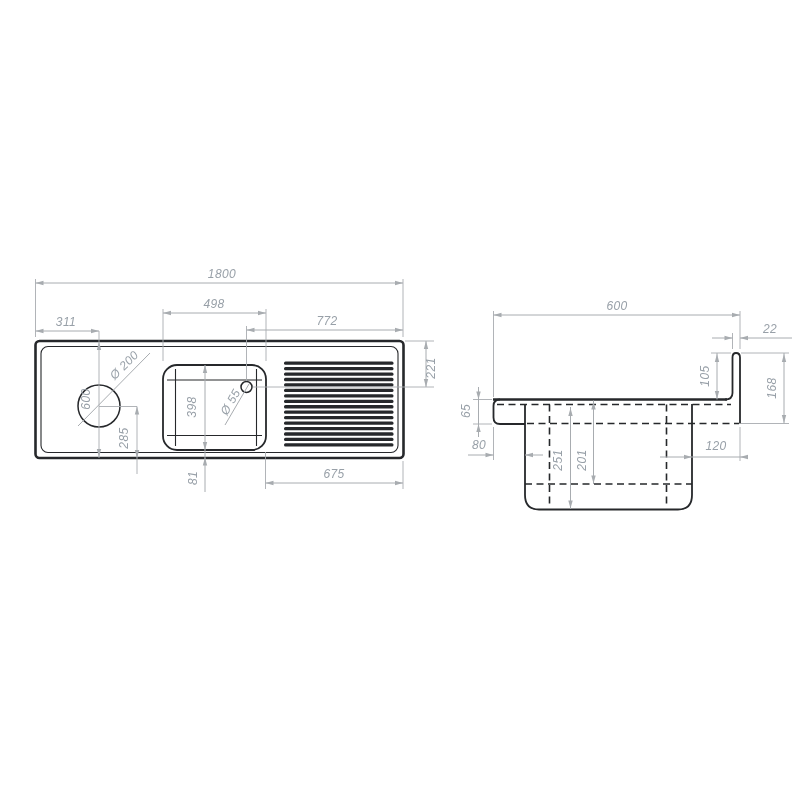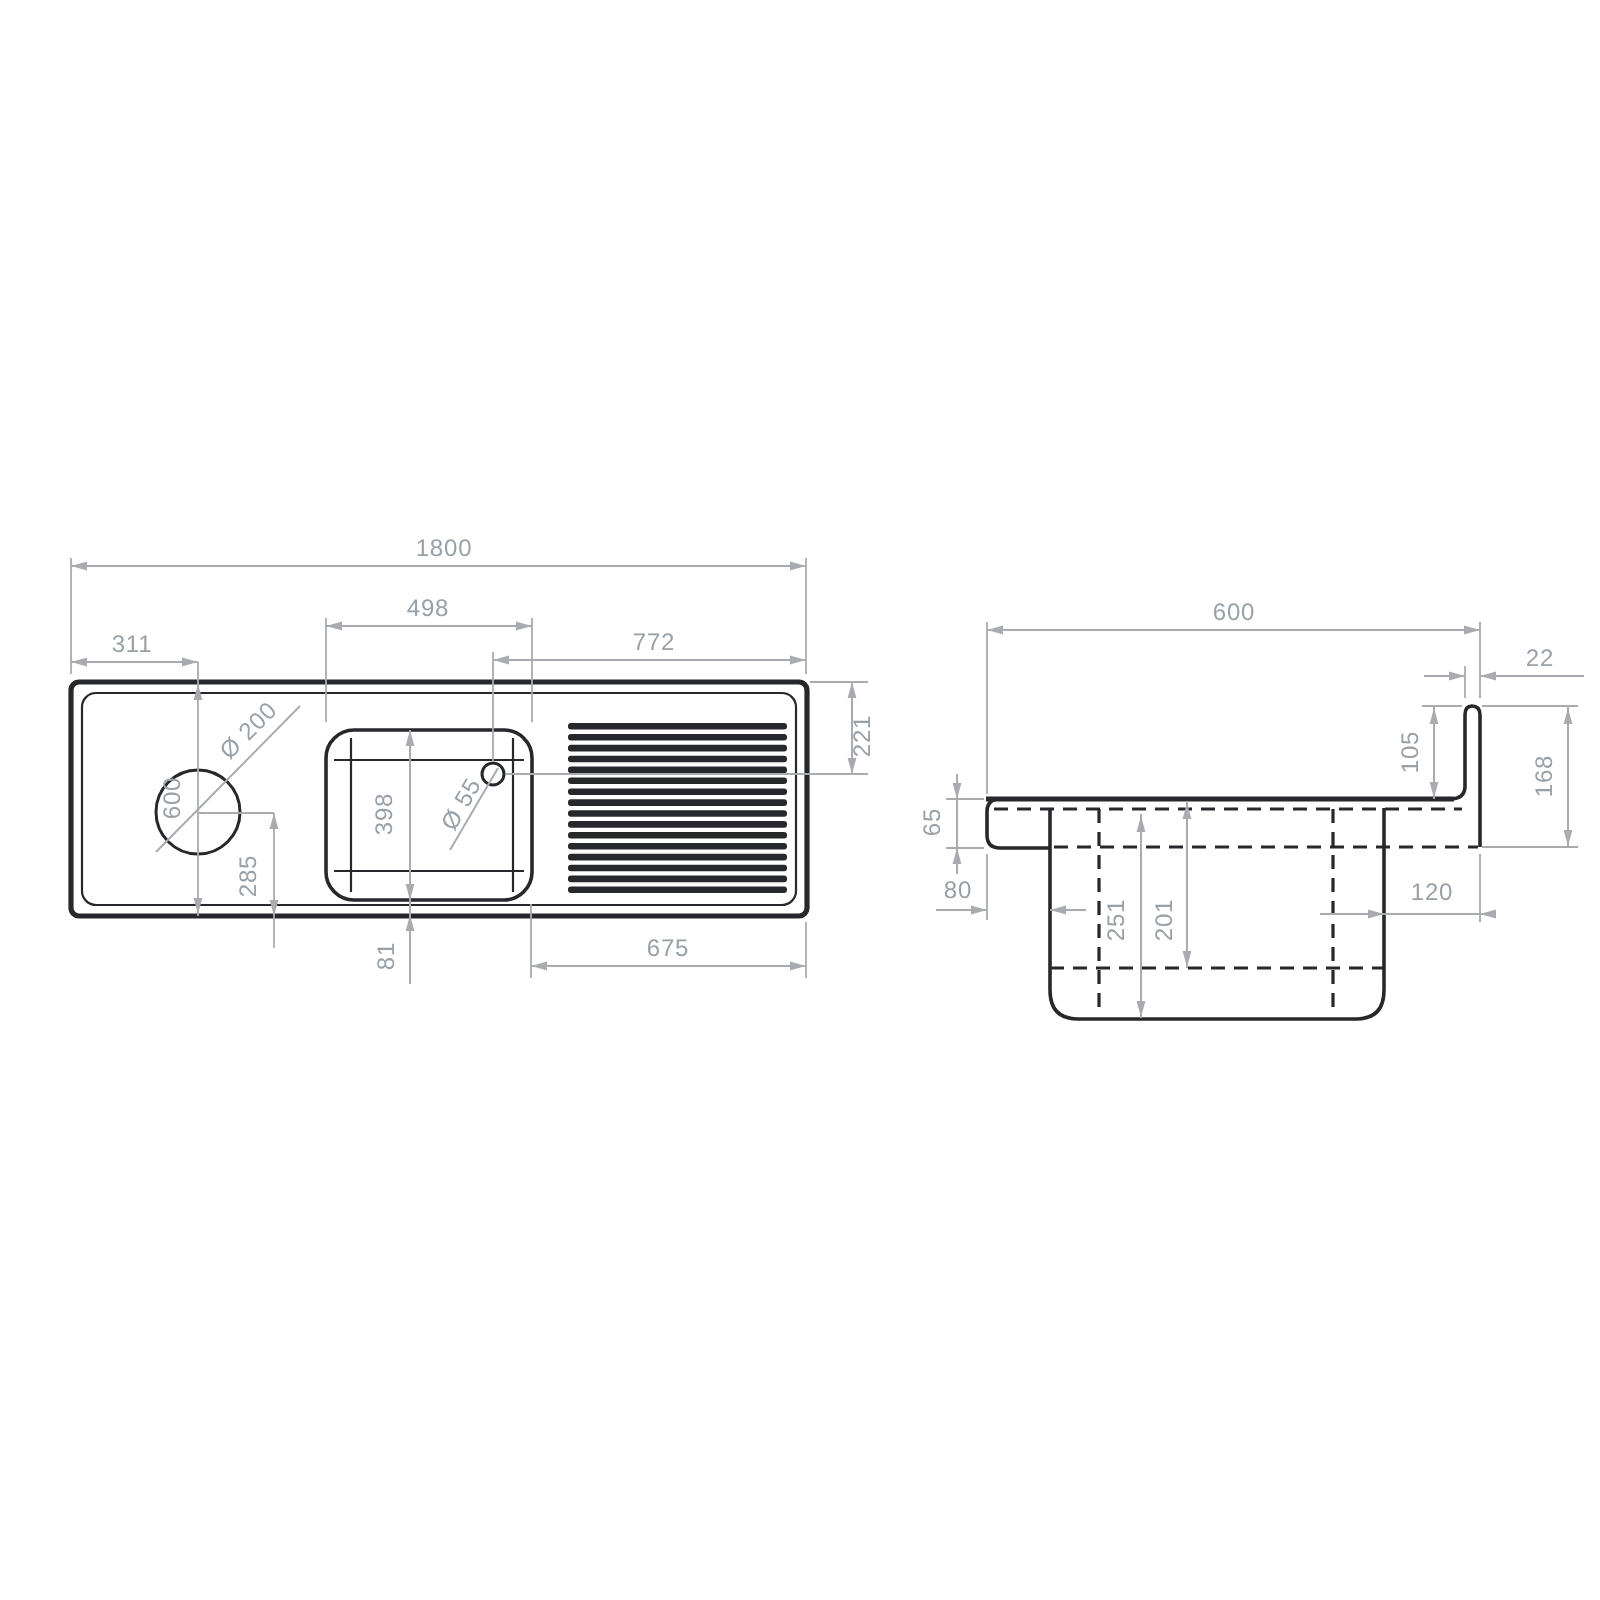--- a/index.html
+++ b/index.html
@@ -1,18 +1,19 @@
 <!DOCTYPE html>
 <html style="--ink: #26282b; --dimline: #a8acb0; --dimtext: #98a0a8;"><head>
 <meta charset="utf-8">
 <style>
   html,body{margin:0;padding:0;background:#ffffff;}
   .canvas{
     width:800px;height:800px;margin:0 auto;position:relative;background:#ffffff;
     font-family:"Liberation Sans", sans-serif;
+    font-style:italic;
   }
   svg text{
     font-family:"Liberation Sans", sans-serif;
     font-size:12px;
     letter-spacing:0.4px;
     fill:var(--dimtext);
   }
   svg .dimline{stroke:var(--dimline);stroke-width:1;fill:none;}
   svg .extline{stroke:var(--dimline);stroke-width:0.9;fill:none;}
   svg .outline-bold{stroke:var(--ink);stroke-width:2.6;fill:none;}

